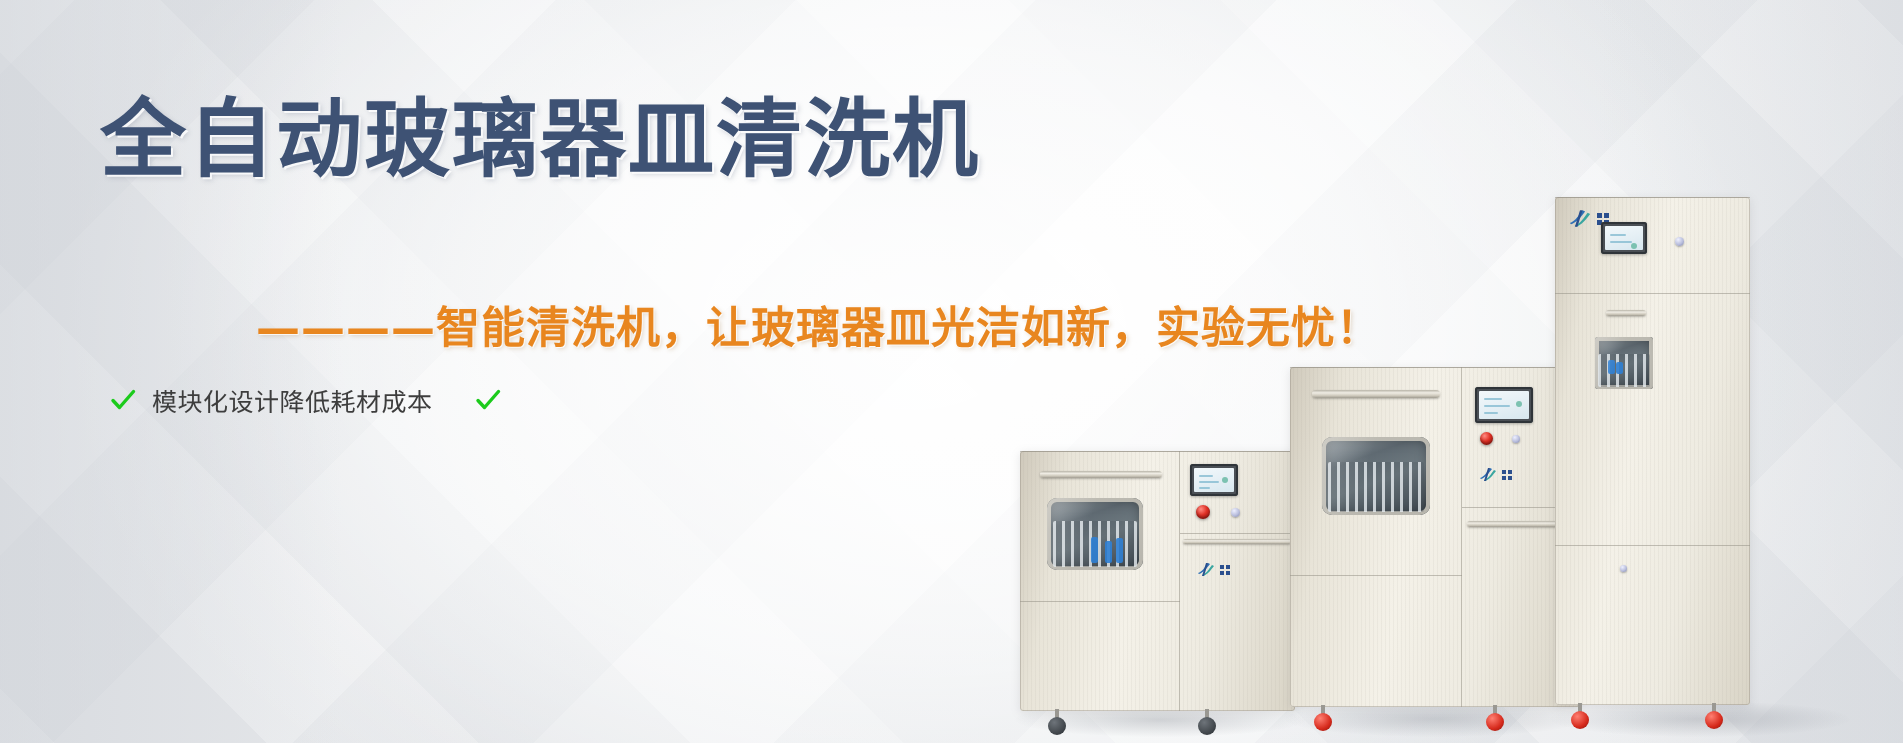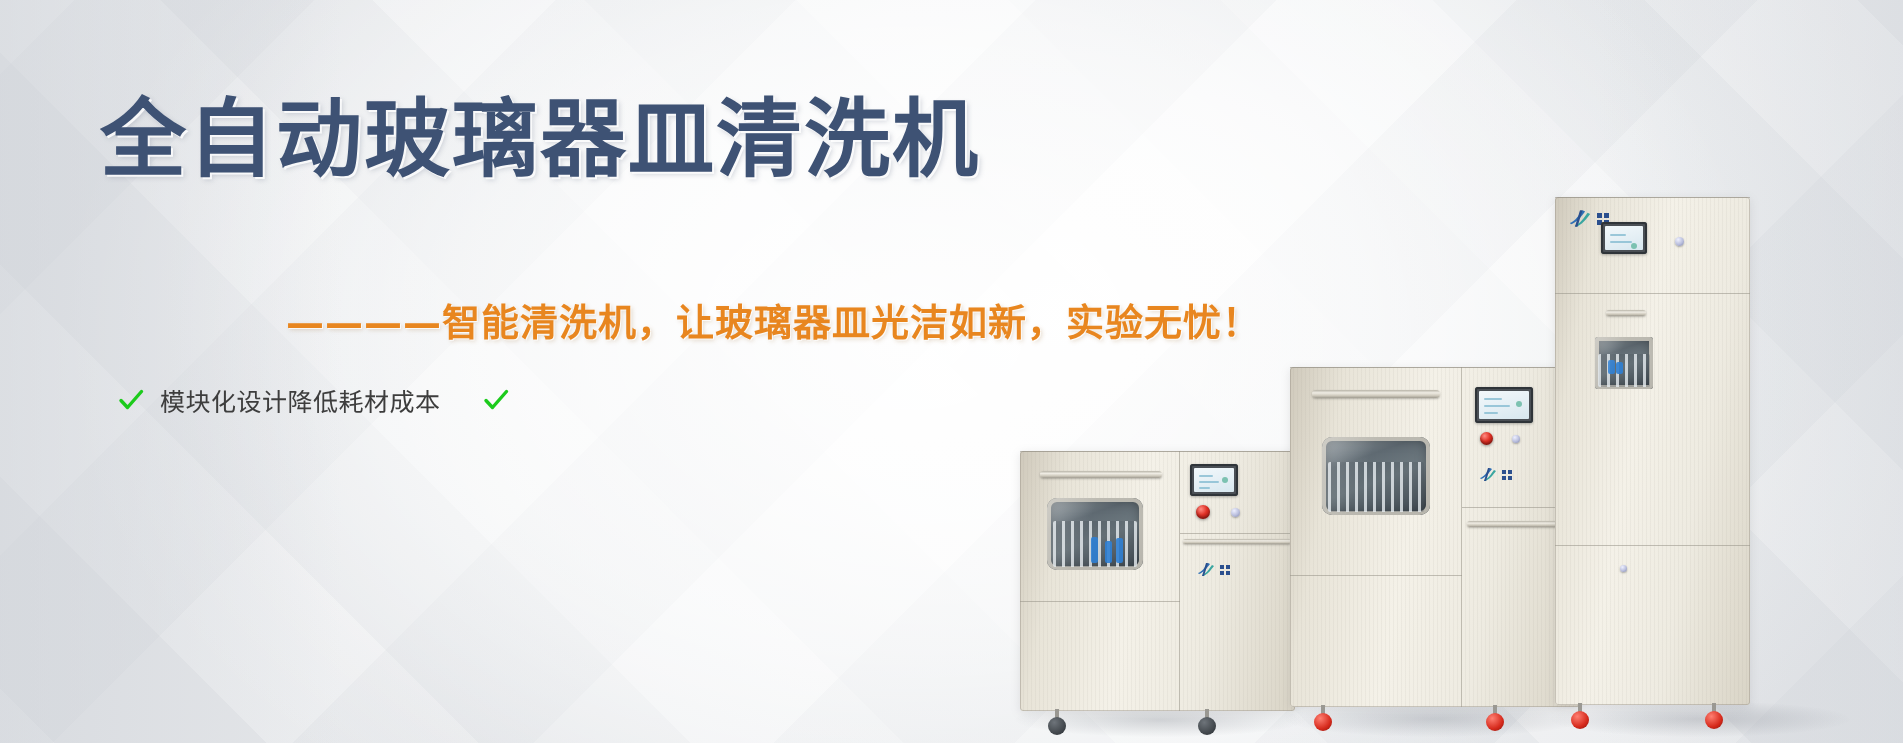--- a/index.html
+++ b/index.html
@@ -51,30 +51,30 @@
   .headline{
     position:absolute;left:84px;top:96px;
     font-size:86px;line-height:1.02;font-weight:700;
     letter-spacing:2px;color:#3e5274;
     font-family:"DejaVu Sans","Liberation Sans",sans-serif;
     text-shadow:2px 2px 0 rgba(255,255,255,.85), 3px 3px 5px rgba(120,130,150,.30);
     white-space:nowrap;
   }
 
   .subhead{
-    position:absolute;left:270px;top:292px;
-    font-size:38px;font-weight:700;letter-spacing:1px;
+    position:absolute;left:240px;top:292px;
+    font-size:44px;font-weight:700;letter-spacing:1px;
     color:#e8861f;white-space:nowrap;
     font-family:"DejaVu Sans","Liberation Sans",sans-serif;
     text-shadow:1px 1px 0 rgba(255,255,255,.8), 2px 2px 4px rgba(170,130,80,.28);
   }
 
   
   .features{
-    position:absolute;left:102px;top:382px;
+    position:absolute;left:94px;top:382px;
     display:grid;grid-template-columns:365px auto;
     row-gap:52px;column-gap:0;
   }
   .feature{display:flex;align-items:center;gap:16px;}
   .check{
     width:26px;height:26px;flex:none;display:block;
   }
   .feature-label{
     font-size:25px;color:#3d3d3d;letter-spacing:.5px;white-space:nowrap;
     font-family:"DejaVu Sans","Liberation Sans",sans-serif;

